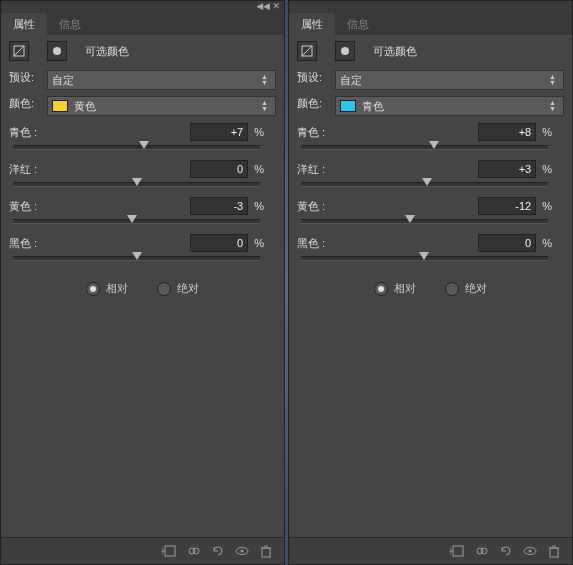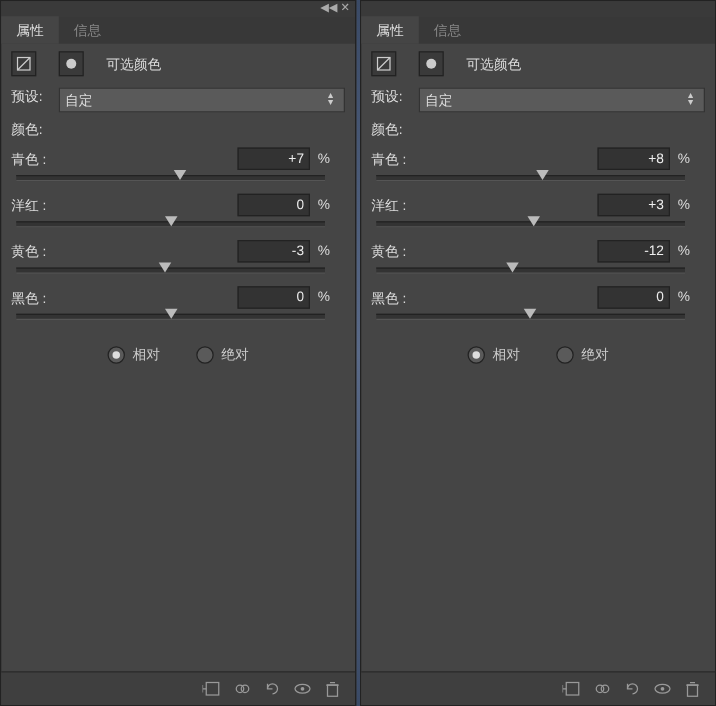--- a/index.html
+++ b/index.html
@@ -219,20 +219,25 @@
   <div class="row">
     <span class="row-label">预设:</span>
     <div class="select">
       <span>自定</span>
       <span class="arrows">▲<br>▼</span>
     </div>
   </div>
 
   <div class="row">
     <span class="row-label">颜色:</span>
+    <div class="select">
+      <span class="swatch" style="background:#f3d033"></span>
+      <span>黄色</span>
+      <span class="arrows">▲<br>▼</span>
+    </div>
   </div>
 
   <div class="sliders">
       <div class="slider-group">
         <div class="slider-top">
           <span class="slider-label">青色 :</span>
           <span class="value-box">
             <input class="value-input" value="+7" style="">
             <span class="pct">%</span>
           </span>
@@ -342,20 +347,25 @@
   <div class="row">
     <span class="row-label">预设:</span>
     <div class="select">
       <span>自定</span>
       <span class="arrows">▲<br>▼</span>
     </div>
   </div>
 
   <div class="row">
     <span class="row-label">颜色:</span>
+    <div class="select">
+      <span class="swatch" style="background:#2fc4ef"></span>
+      <span>青色</span>
+      <span class="arrows">▲<br>▼</span>
+    </div>
   </div>
 
   <div class="sliders">
       <div class="slider-group">
         <div class="slider-top">
           <span class="slider-label">青色 :</span>
           <span class="value-box">
             <input class="value-input" value="+8" style="">
             <span class="pct">%</span>
           </span>

